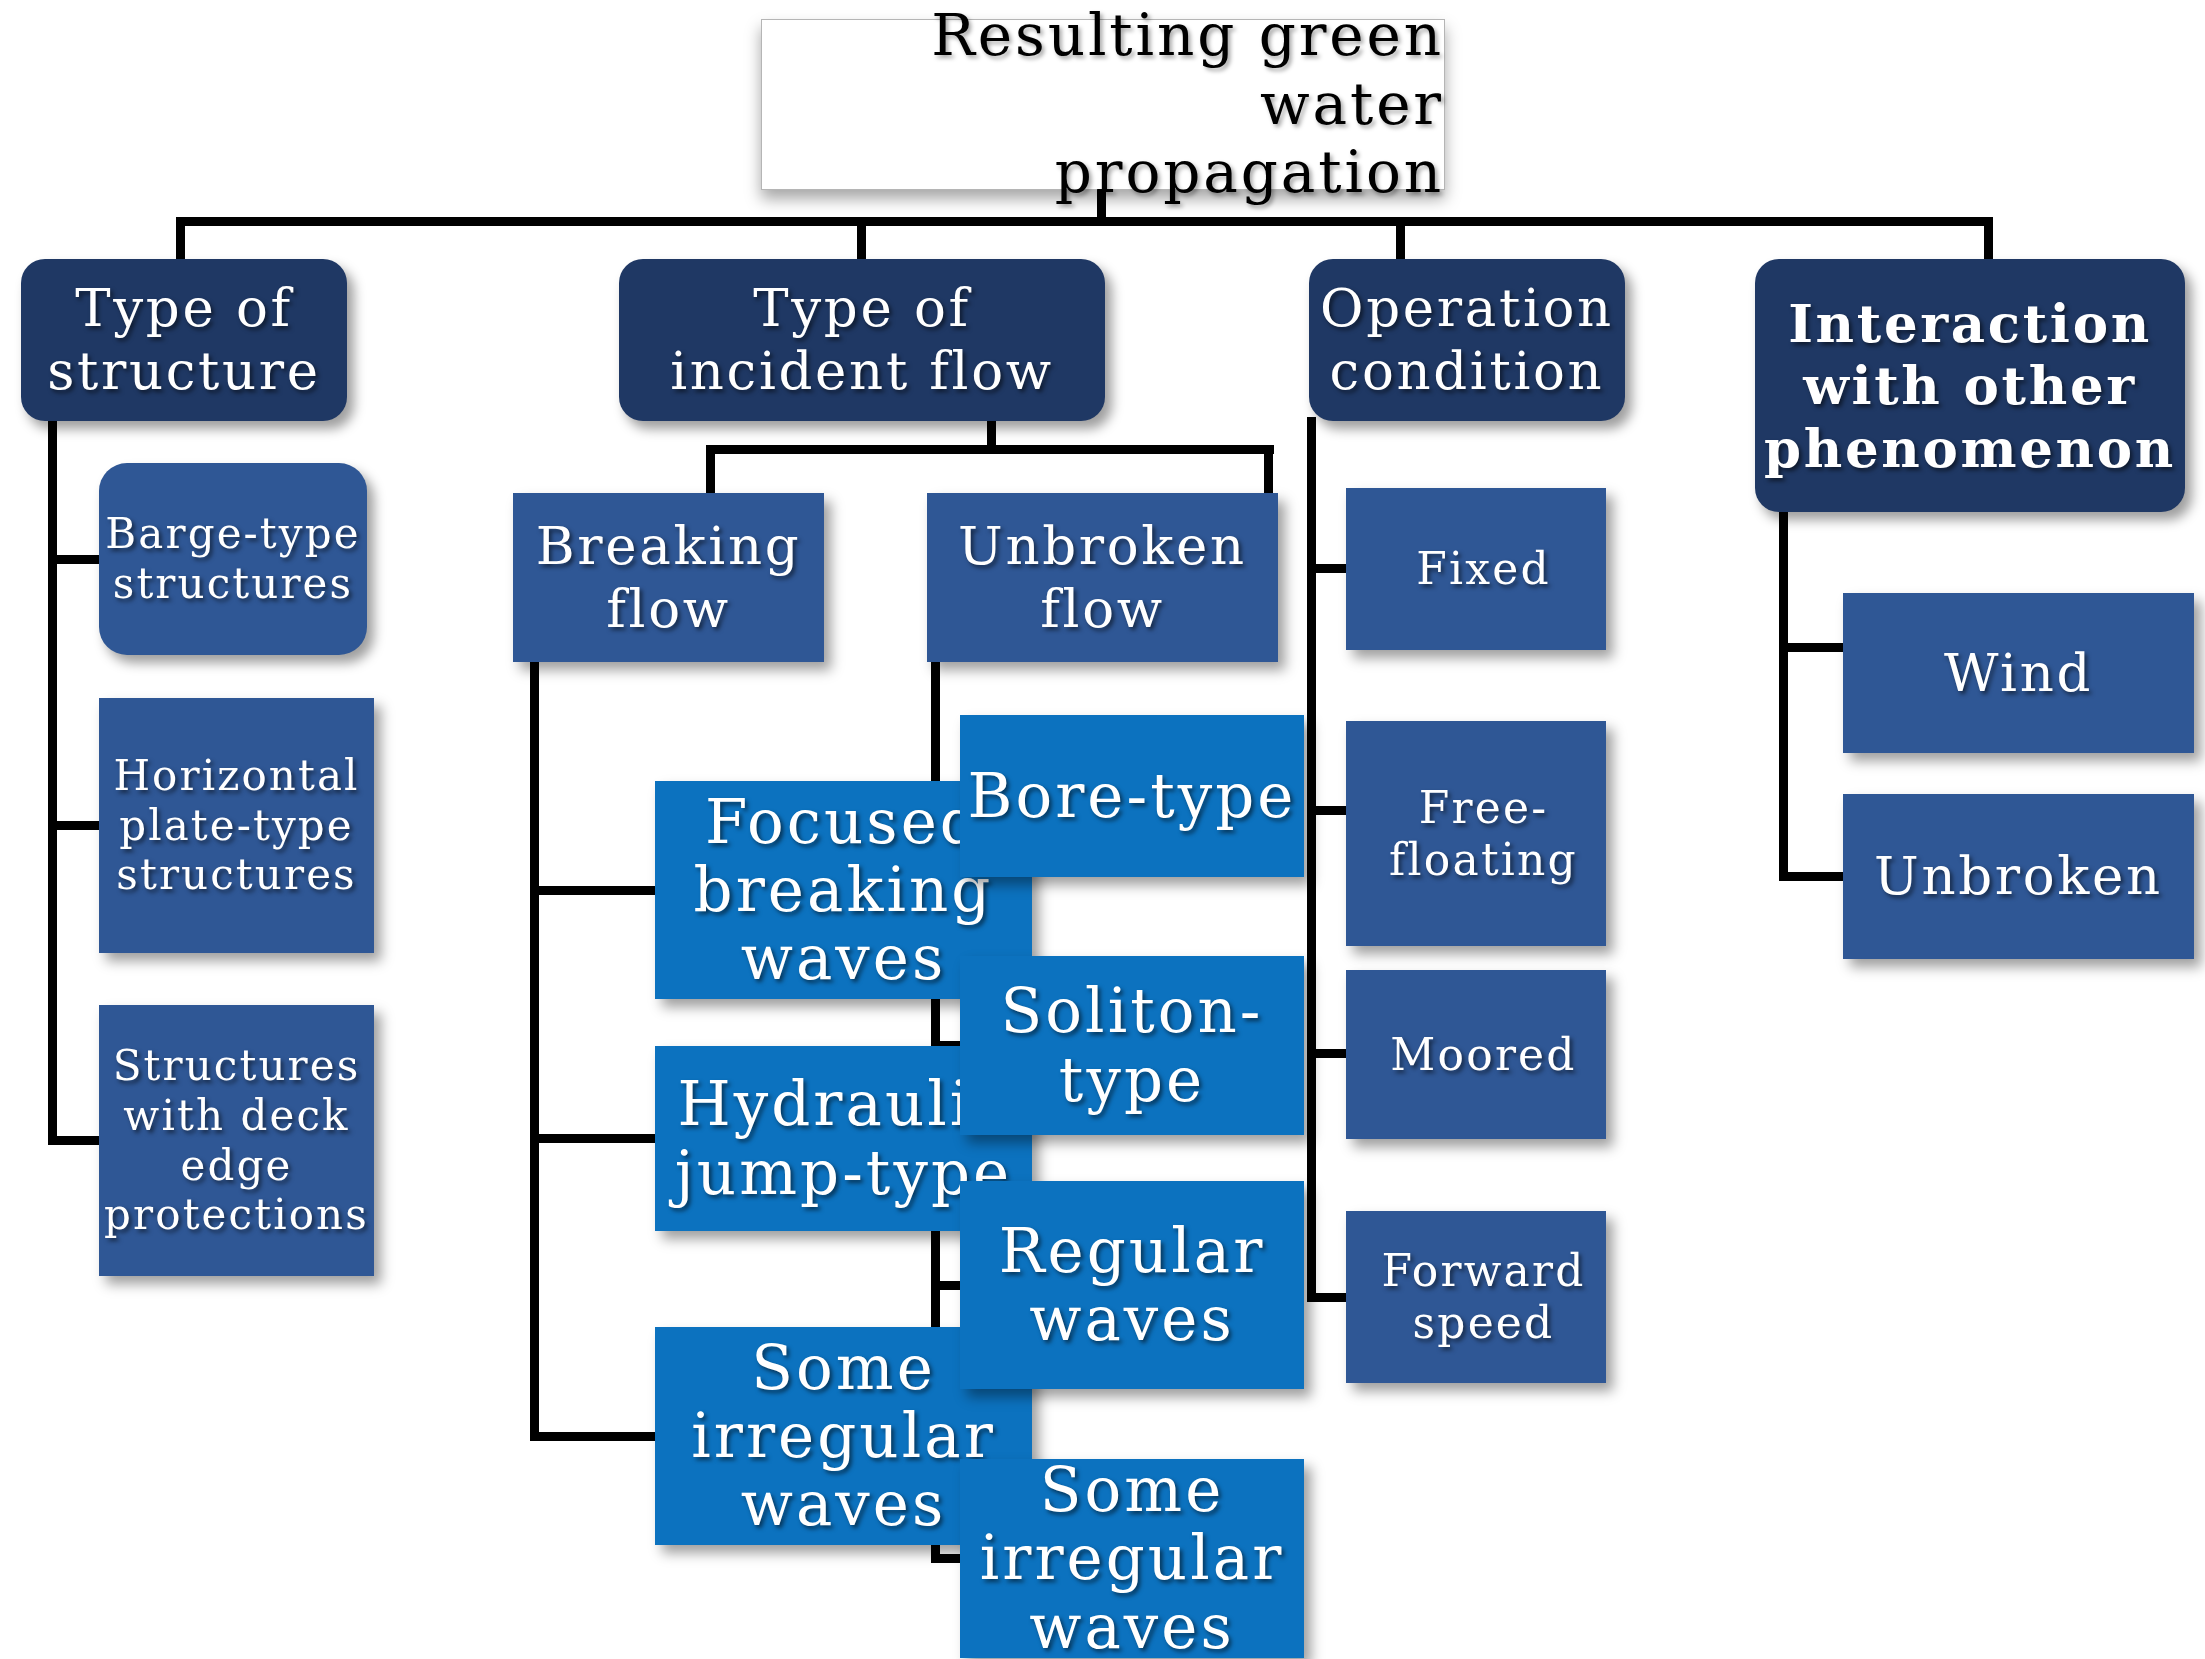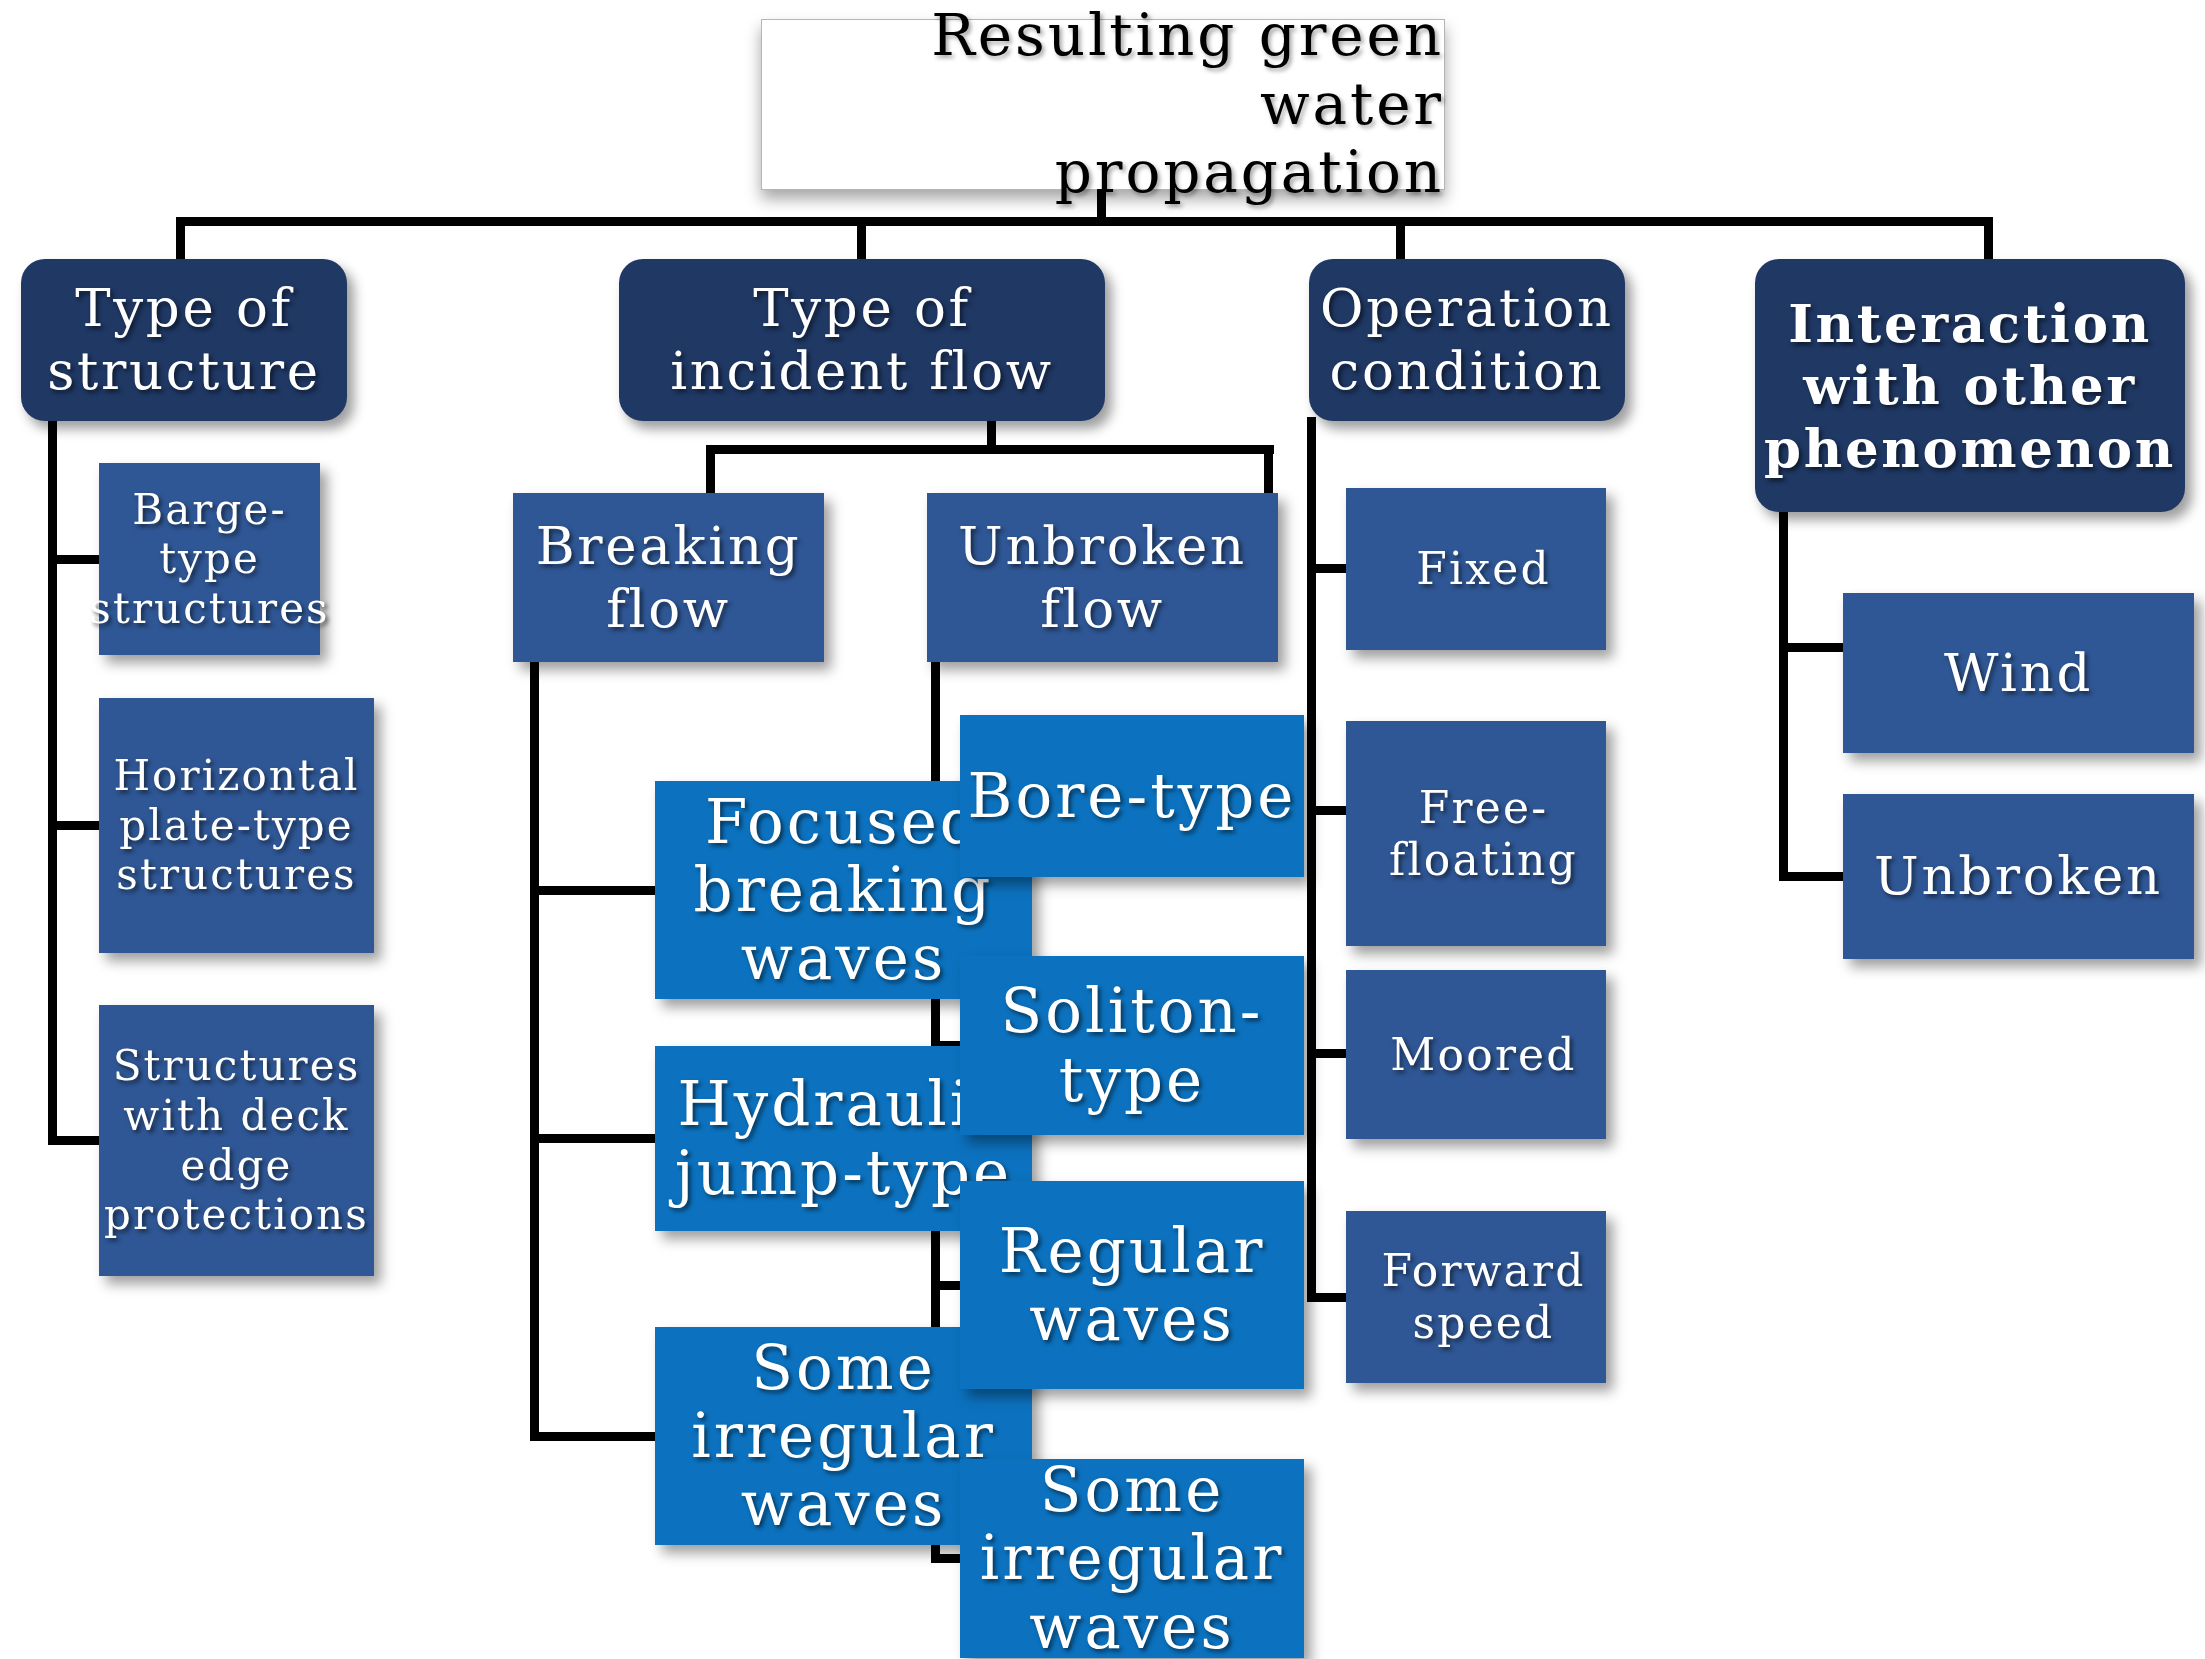--- a/index.html
+++ b/index.html
@@ -88,21 +88,21 @@
   <div class="box lv1" style="left:619px;top:259px;width:486px;height:162px;">Type of
 incident flow</div>
 
   <div class="box lv1" style="left:1309px;top:259px;width:316px;height:162px;">Operation
 condition</div>
 
   <div class="box lv1" style="left:1755px;top:259px;width:430px;height:253px;font-weight:bold;">Interaction
 with other
 phenomenon</div>
 
-  <div class="box lv2s" style="left:99px;top:463px;width:221px;height:192px;">Barge-type
+  <div class="box lv2s" style="left:99px;top:463px;width:268px;height:192px;border-radius:28px;">Barge-type
 structures</div>
 
   <div class="box lv2s" style="left:99px;top:698px;width:275px;height:255px;">Horizontal
 plate-type
 structures</div>
 
   <div class="box lv2s" style="left:99px;top:1005px;width:275px;height:271px;">Structures
 with deck
 edge
 protections</div>

